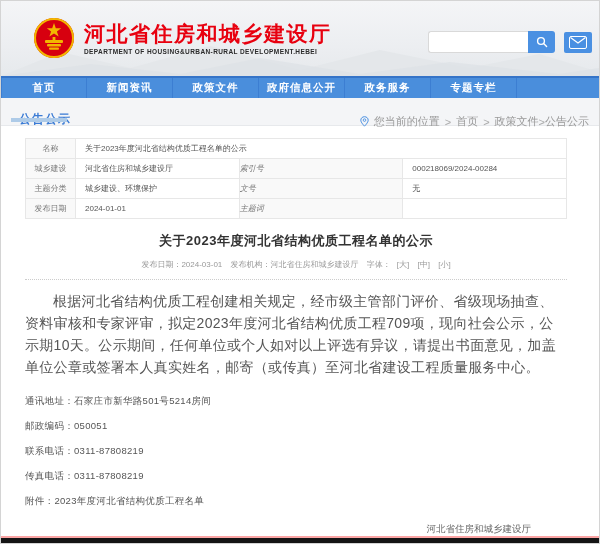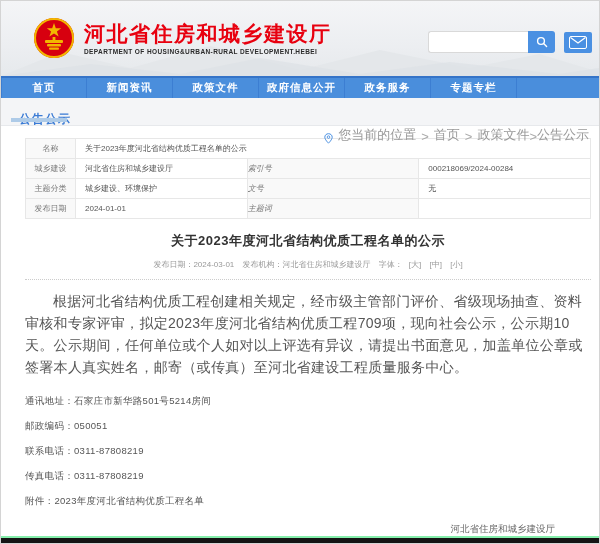--- a/index.html
+++ b/index.html
@@ -1,20 +1,20 @@
 <!DOCTYPE html>
 <html><head>
 <meta charset="utf-8">
 <style>
   * { margin:0; padding:0; box-sizing:border-box; }
   html,body { background:#fff; }
   body { font-family:"Liberation Sans", sans-serif; }
   .page {
     position:relative; width:600px; height:544px;
-    border:1px solid #d4d4d4; background:#86efac; overflow:hidden;
+    border:1px solid #d4d4d4; background:#fca5a5; overflow:hidden;
   }
   
   .header {
     position:relative; height:75px;
     background:linear-gradient(180deg,#f4f5f7 0%,#eceef1 60%,#e6e9ec 100%);
     overflow:hidden;
   }
   .mountains { position:absolute; left:0; bottom:0; width:100%; height:38px; }
   .logo-row { position:absolute; left:32px; top:16px; display:flex; align-items:center; }
   .emblem { width:42px; height:42px; flex:0 0 auto; }
@@ -45,29 +45,29 @@
   
   .breadcrumb-bar {
     position:relative; height:28px; background:#f4f5f7; border-bottom:1px solid #e7e9ec;
   }
   .section-tab {
     position:absolute; left:18px; top:13px; color:#3a7bd5; font-size:12px; font-weight:bold;
     letter-spacing:1px; cursor:pointer;
   }
   .section-underline { position:absolute; left:10px; bottom:3px; width:56px; height:4px; background:#aecbe8; }
   .crumbs {
-    position:absolute; right:10px; top:16px; display:flex; align-items:flex-end;
-    font-size:13px; color:#999;margin-top:12px;
+    position:absolute; right:10px; top:16px; display:flex; align-items:center;
+    font-size:11px; color:#999;
   }
   .crumbs .pin { margin-right:5px; display:flex; }
   .crumb { color:#999; cursor:pointer; }
   .crumb-sep { margin:0 5px; color:#aaa; }
   .crumb-sep.tight { margin:0; }
   
-  .content { padding:12px 8px 0 24px; background:#fff; }
+  .content { padding:12px 32px 0 24px; background:#fff; }
   .info-table { width:100%; border-collapse:collapse; table-layout:fixed; }
   .info-table td { border:1px solid #e7e7e7; height:20px; font-size:8px; }
   .info-table .lbl { width:50px; background:#f9f9f9; color:#777; text-align:center; }
   .info-table .lbl2 { width:55px; background:#f9f9f9; color:#777; text-align:left;font-style:italic; }
   .info-table .val { color:#555; padding-left:9px; }
   .article-title { margin-top:13px; text-align:center; font-size:13px; font-weight:bold; color:#333; letter-spacing:0.5px; }
   .article-meta { margin-top:9px; text-align:center; font-size:8px; color:#999; }
   .article-meta span { margin:0 3px; }
   .font-size-btn { cursor:pointer; }
   .dotted-sep { margin-top:9px; border-bottom:1px dotted #ccc; }

